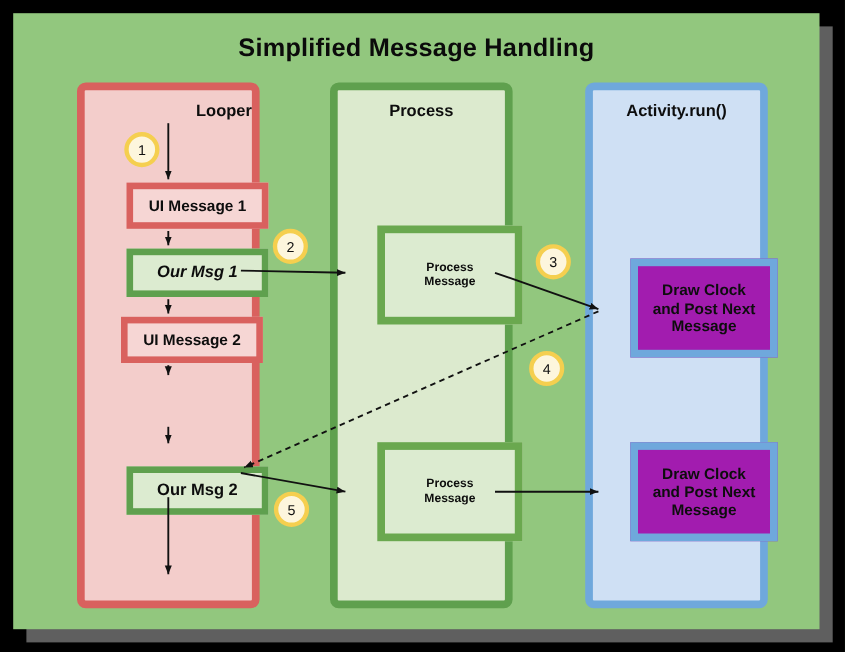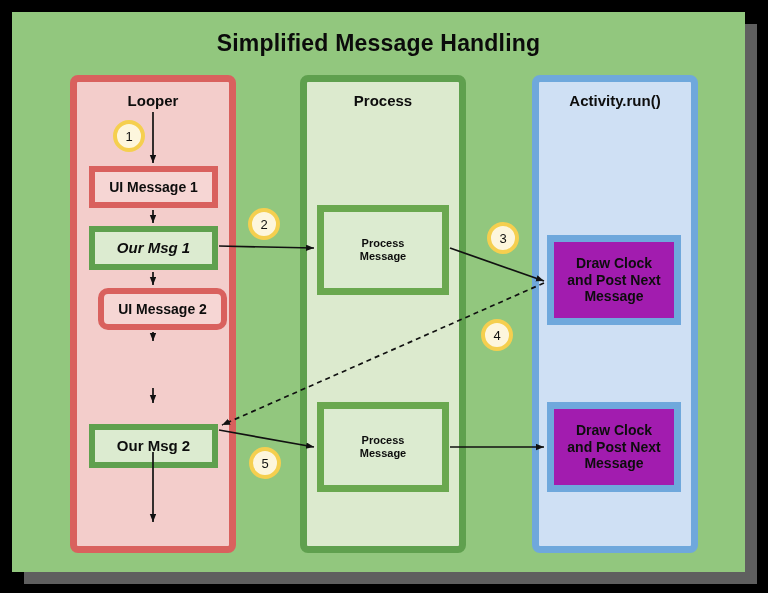--- a/index.html
+++ b/index.html
@@ -13,21 +13,21 @@
   .panel-title{position:absolute;left:0;right:0;text-align:center;font-weight:bold;font-size:15px;color:#0d0d0d;}
 
   .diag-title{position:absolute;left:12px;top:30px;width:733px;text-align:center;
     font-size:23px;font-weight:bold;color:#0b0b0b;letter-spacing:.2px;}
 
   .looper{left:70px;top:75px;width:166px;height:478px;background:#f3cdcb;border:7px solid #d9615e;}
   .handler{left:300px;top:75px;width:166px;height:478px;background:#dceace;border:7px solid #5fa04e;}
   .activity{left:532px;top:75px;width:166px;height:478px;background:#cfe0f4;border:7px solid #6fa8dc;}
 
   .box{position:absolute;box-sizing:border-box;display:flex;align-items:center;justify-content:center;
-       text-align:center;font-weight:bold;color:#0d0d0d;line-height:1.18;}
+       text-align:center;font-weight:bold;color:#0d0d0d;line-height:1.18;margin-left:26px;}
   .box-red{background:#f6d6d4;border:6px solid #d9615e;font-size:14px;}
   .box-green{background:#dcebd0;border:6px solid #5fa04e;font-size:15px;}
   .box-proc{background:#dcebd0;border:7px solid #6aa84f;font-size:11px;}
   .box-blue{background:#a21caf;border:7px solid #6fa8dc;font-size:14px;}
 
   .badge{position:absolute;width:32px;height:32px;border-radius:50%;
     background:#fdf6dd;border:4px solid #f5cf4f;box-sizing:border-box;
     display:flex;align-items:center;justify-content:center;font-size:13px;color:#111;}
 
   svg.overlay{position:absolute;left:0;top:0;width:768px;height:593px;pointer-events:none;}
@@ -36,25 +36,25 @@
 <body>
 
 <div id="stage">
 
   <div class="shadow"></div>
   <div class="canvas"></div>
 
   <div class="diag-title">Simplified Message Handling</div>
 
   <div class="panel looper">
-    <div class="panel-title" style="top:10px;">Looper</div>
+    <div class="panel-title" style="top:10px;text-align:right;">Looper</div>
   </div>
   <div class="box box-red" style="left:89px;top:166px;width:129px;height:42px;">UI Message 1</div>
   <div class="box box-green" style="left:89px;top:226px;width:129px;height:44px;font-style:italic;">Our Msg 1</div>
-  <div class="box box-red" style="left:98px;top:288px;width:129px;height:42px;border-radius:10px;">UI Message 2</div>
+  <div class="box box-red" style="left:84px;top:288px;width:129px;height:42px;">UI Message 2</div>
   <div class="box box-green" style="left:89px;top:424px;width:129px;height:44px;">Our Msg 2</div>
 
   <div class="panel handler">
     <div class="panel-title" style="top:10px;">Process</div>
   </div>
   <div class="box box-proc" style="left:317px;top:205px;width:132px;height:90px;flex-direction:column;">
     <span>Process</span>
     <span>Message</span>
   </div>
   <div class="box box-proc" style="left:317px;top:402px;width:132px;height:90px;flex-direction:column;">

